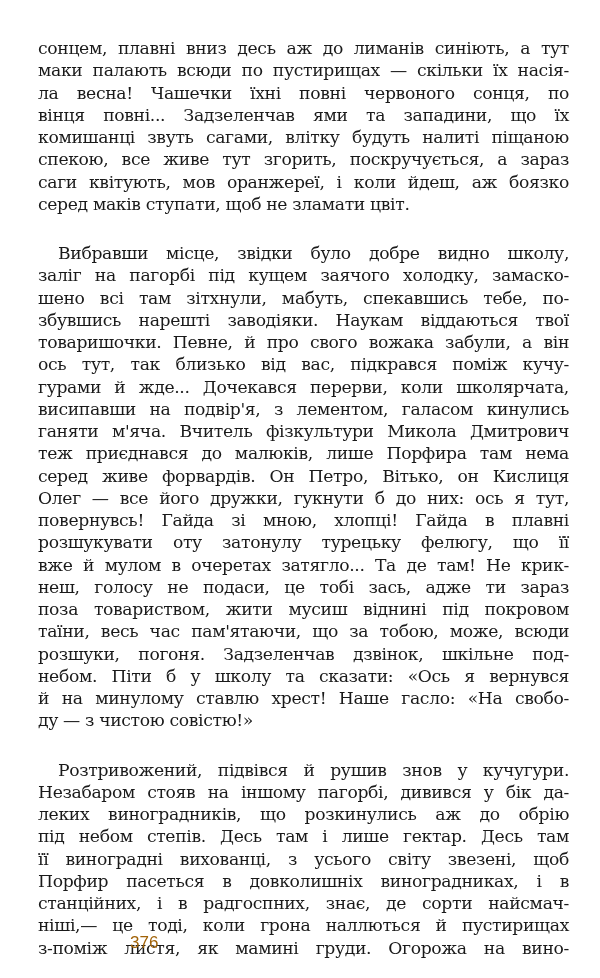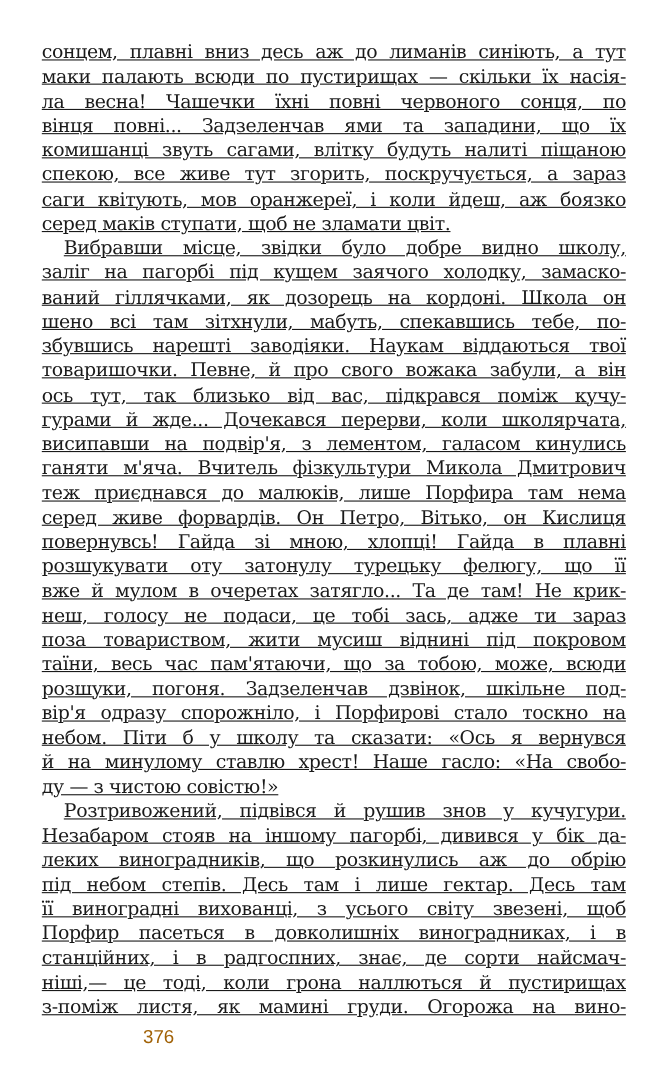--- a/index.html
+++ b/index.html
@@ -23,27 +23,27 @@
       line-height: 22.25px;
       color: #1a1a1a;
     }
     .line {
       display: block;
       white-space: nowrap;
       text-align: justify;
       text-align-last: justify;
       height: 22.25px;
       letter-spacing: -0.35px;
-      text-decoration: underline;
     }
     .line.last {
       text-align-last: left;
     }
     .line.indent {
       padding-left: 20px;
+      margin-top: 27px;
     }
     .page-number {
       position: absolute;
       left: 130px;
       top: 933px;
       font-family: "Liberation Sans", sans-serif;
       font-size: 17px;
       color: #a16207;
     }
   </style>
@@ -57,38 +57,37 @@
       <span class="line">ла весна! Чашечки їхні повні червоного сонця, по</span>
       <span class="line">вінця повні... Задзеленчав ями та западини, що їх</span>
       <span class="line">комишанці звуть сагами, влітку будуть налиті піщаною</span>
       <span class="line">спекою, все живе тут згорить, поскручується, а зараз</span>
       <span class="line">саги квітують, мов оранжереї, і коли йдеш, аж боязко</span>
       <span class="line last">серед маків ступати, щоб не зламати цвіт.</span>
     </div>
     <div>
       <span class="line indent">Вибравши місце, звідки було добре видно школу,</span>
       <span class="line">заліг на пагорбі під кущем заячого холодку, замаско-</span>
-      <span class="line">ваний гіллячками, як дозорець на кордоні. Школа он</span>
       <span class="line">шено всі там зітхнули, мабуть, спекавшись тебе, по-</span>
       <span class="line">збувшись нарешті заводіяки. Наукам віддаються твої</span>
       <span class="line">товаришочки. Певне, й про свого вожака забули, а він</span>
       <span class="line">ось тут, так близько від вас, підкрався поміж кучу-</span>
       <span class="line">гурами й жде... Дочекався перерви, коли школярчата,</span>
       <span class="line">висипавши на подвір'я, з лементом, галасом кинулись</span>
       <span class="line">ганяти м'яча. Вчитель фізкультури Микола Дмитрович</span>
       <span class="line">теж приєднався до малюків, лише Порфира там нема</span>
       <span class="line">серед живе форвардів. Он Петро, Вітько, он Кислиця</span>
+      <span class="line">Олег — все його дружки, гукнути б до них: ось я тут,</span>
       <span class="line">повернувсь! Гайда зі мною, хлопці! Гайда в плавні</span>
       <span class="line">розшукувати оту затонулу турецьку фелюгу, що її</span>
       <span class="line">вже й мулом в очеретах затягло... Та де там! Не крик-</span>
       <span class="line">неш, голосу не подаси, це тобі зась, адже ти зараз</span>
       <span class="line">поза товариством, жити мусиш віднині під покровом</span>
       <span class="line">таїни, весь час пам'ятаючи, що за тобою, може, всюди</span>
       <span class="line">розшуки, погоня. Задзеленчав дзвінок, шкільне под-</span>
-      <span class="line">вір'я одразу спорожніло, і Порфирові стало тоскно на</span>
       <span class="line">небом. Піти б у школу та сказати: «Ось я вернувся</span>
       <span class="line">й на минулому ставлю хрест! Наше гасло: «На свобо-</span>
       <span class="line last">ду — з чистою совістю!»</span>
     </div>
     <div>
       <span class="line indent">Розтривожений, підвівся й рушив знов у кучугури.</span>
       <span class="line">Незабаром стояв на іншому пагорбі, дивився у бік да-</span>
       <span class="line">леких виноградників, що розкинулись аж до обрію</span>
       <span class="line">під небом степів. Десь там і лише гектар. Десь там</span>
       <span class="line">її виноградні вихованці, з усього світу звезені, щоб</span>

